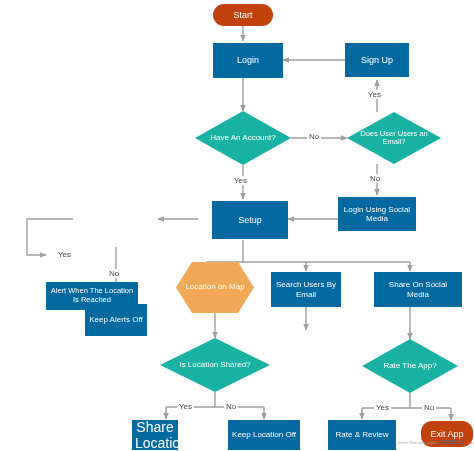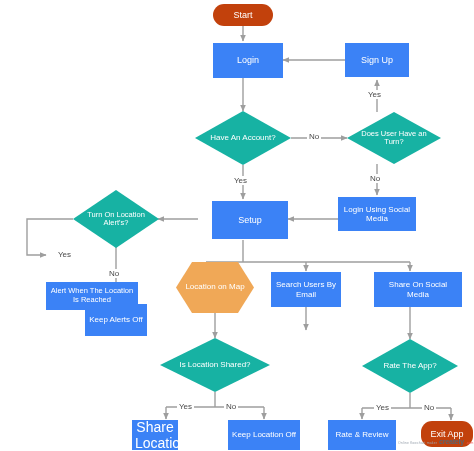--- a/index.html
+++ b/index.html
@@ -34,21 +34,21 @@
     color: #ffffff;
     line-height: 1.15;
     z-index: 3;
     padding: 2px 3px;
   }
   .node span {
     display: block;
     width: 100%;
   }
   .process {
-    background: #3b82f6;
+    background: #0369a1;
   }
   .terminator {
     background: #c2410c;
     border-radius: 11px;
   }
   .decision-wrap {
     position: absolute;
     z-index: 3;
   }
   .decision-wrap svg {
@@ -210,40 +210,32 @@
     <div class="decision-label" style="font-size:8px;">
       <span>Have An Account?</span>
     </div>
   </div>
 
   <div class="decision-wrap" style="left:347px; top:112px; width:94px; height:52px;">
     <svg width="94" height="52" viewBox="0 0 94 52" xmlns="http://www.w3.org/2000/svg">
       <polygon points="47,0 94,26 47,52 0,26" fill="#17b2a3"></polygon>
     </svg>
     <div class="decision-label" style="font-size:7.5px;">
-      <span>Does User Have an Turn?</span>
+      <span>Does User Users an Email?</span>
     </div>
   </div>
 
   <div class="node process" style="left:338px; top:197px; width:78px; height:34px; font-size:8px;">
     <span>Login Using Social Media</span>
   </div>
 
   <div class="node process" style="left:212px; top:201px; width:76px; height:38px; font-size:9px;">
     <span>Setup</span>
   </div>
 
-  <div class="decision-wrap" style="left:73px; top:190px; width:86px; height:58px;">
-    <svg width="86" height="58" viewBox="0 0 86 58" xmlns="http://www.w3.org/2000/svg">
-      <polygon points="43,0 86,29 43,58 0,29" fill="#17b2a3"></polygon>
-    </svg>
-    <div class="decision-label" style="font-size:7.5px;">
-      <span>Turn On Location Alert's?</span>
-    </div>
-  </div>
 
   <div class="node process" style="left:46px; top:282px; width:92px; height:28px; font-size:7.5px;">
     <span>Alert When The Location Is Reached</span>
   </div>
 
   <div class="node process" style="left:85px; top:304px; width:62px; height:32px; font-size:8px;">
     <span>Keep Alerts Off</span>
   </div>
 
   <div class="hex-wrap" style="left:176px; top:262px; width:78px; height:51px;">

